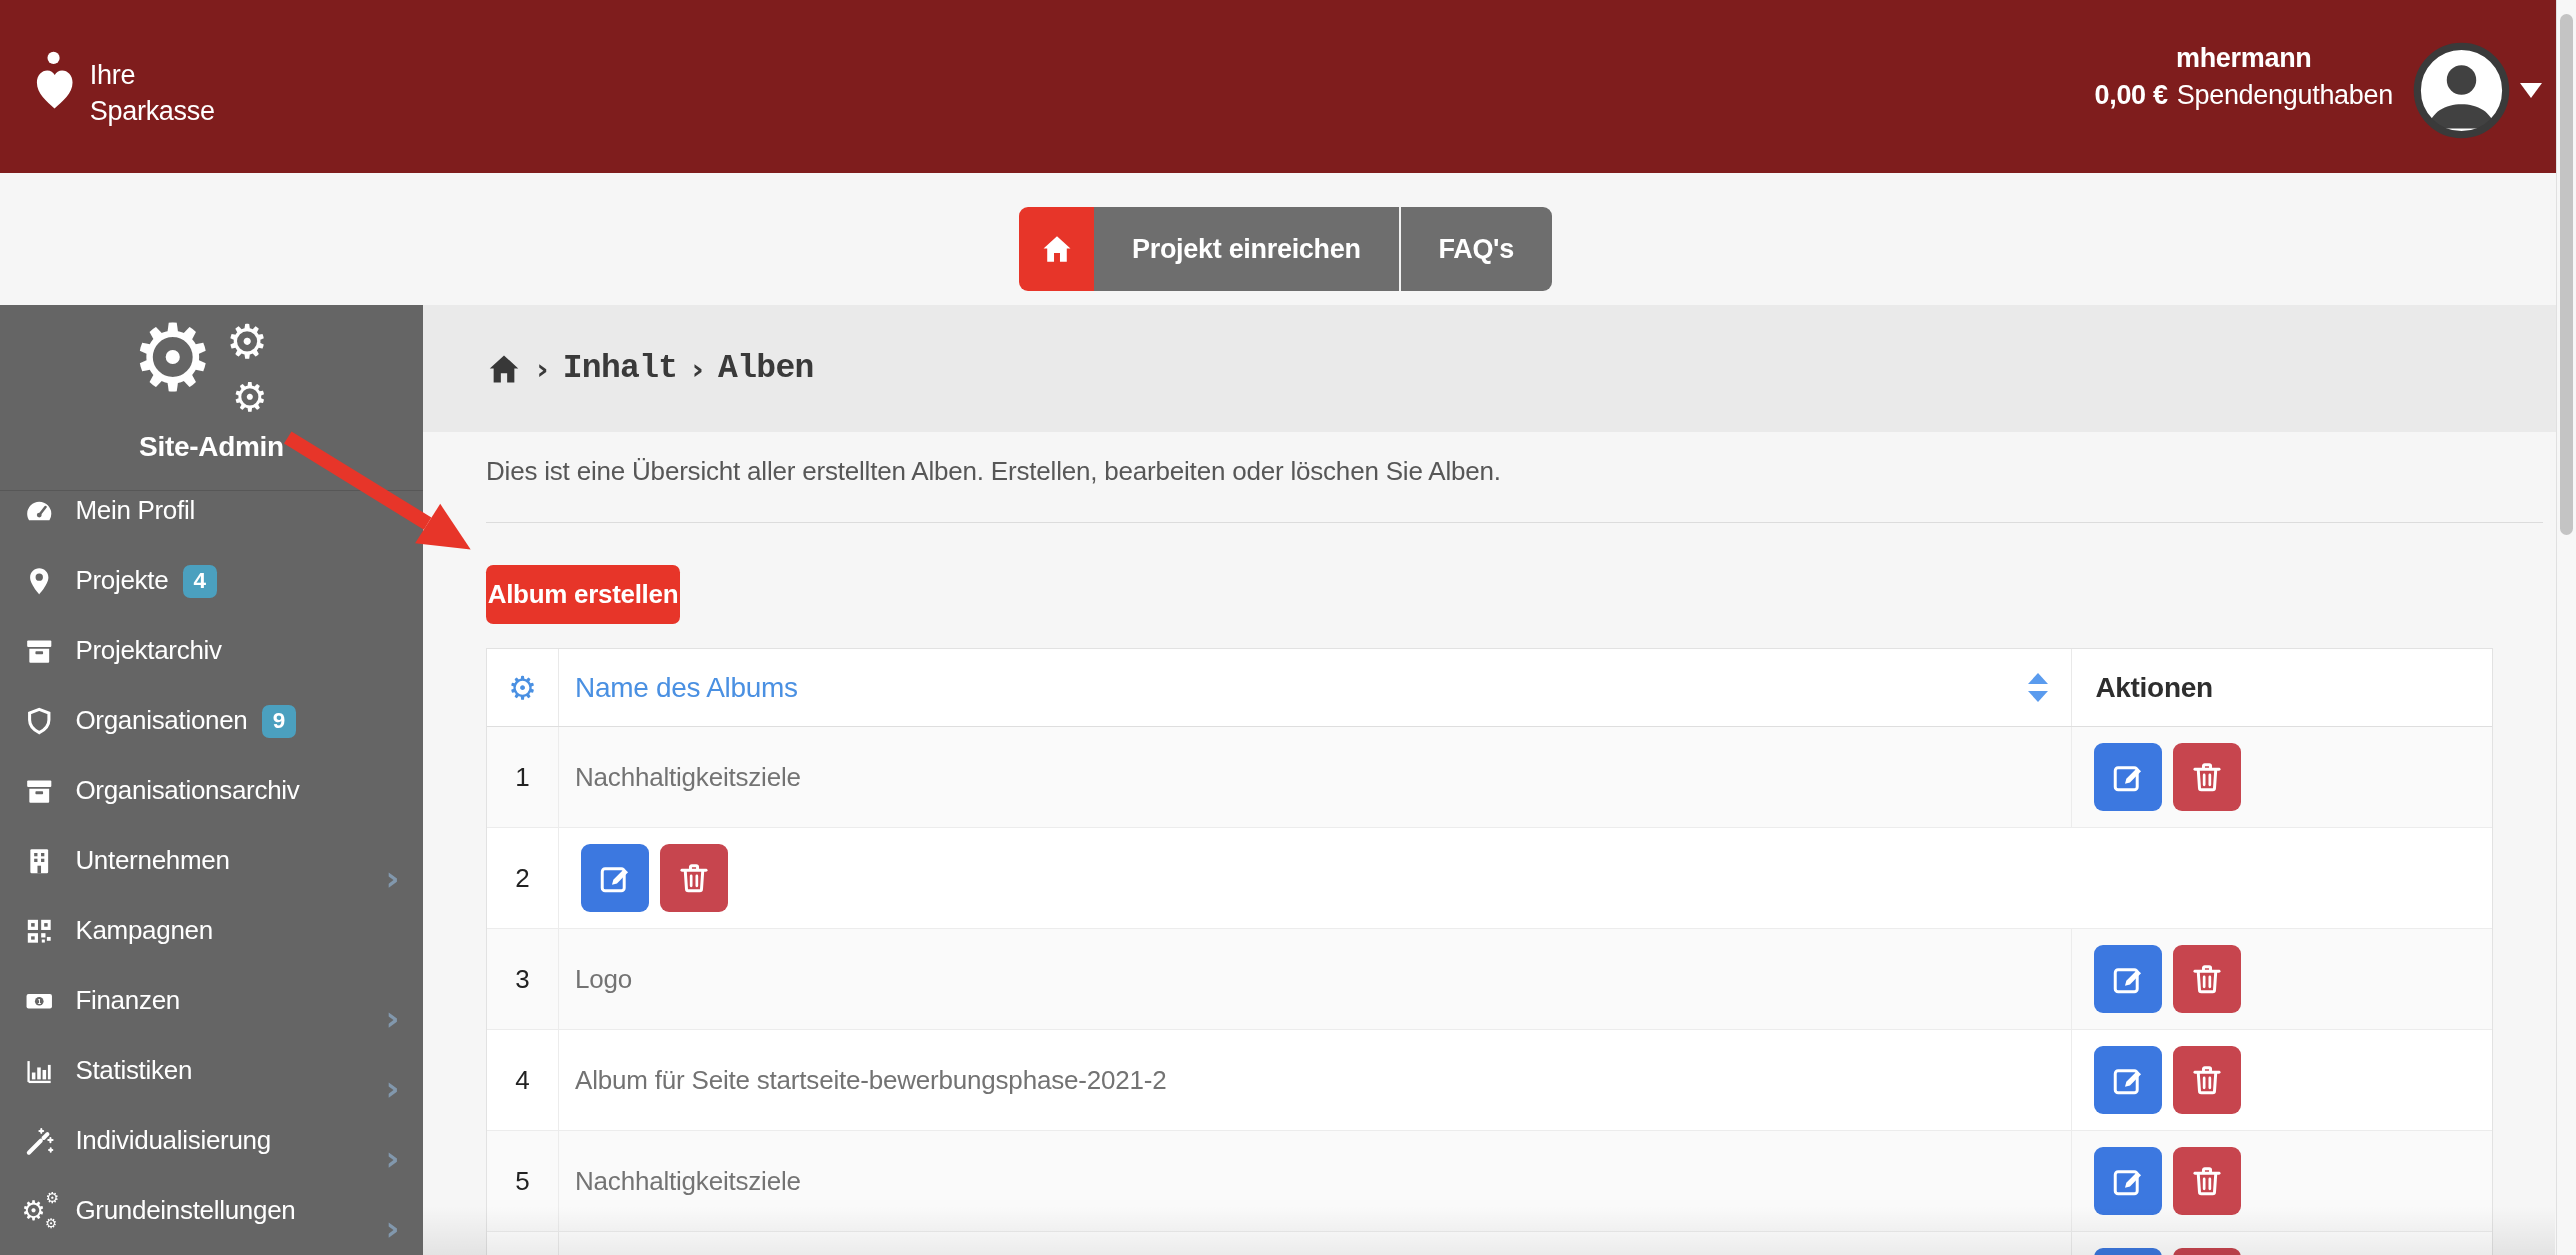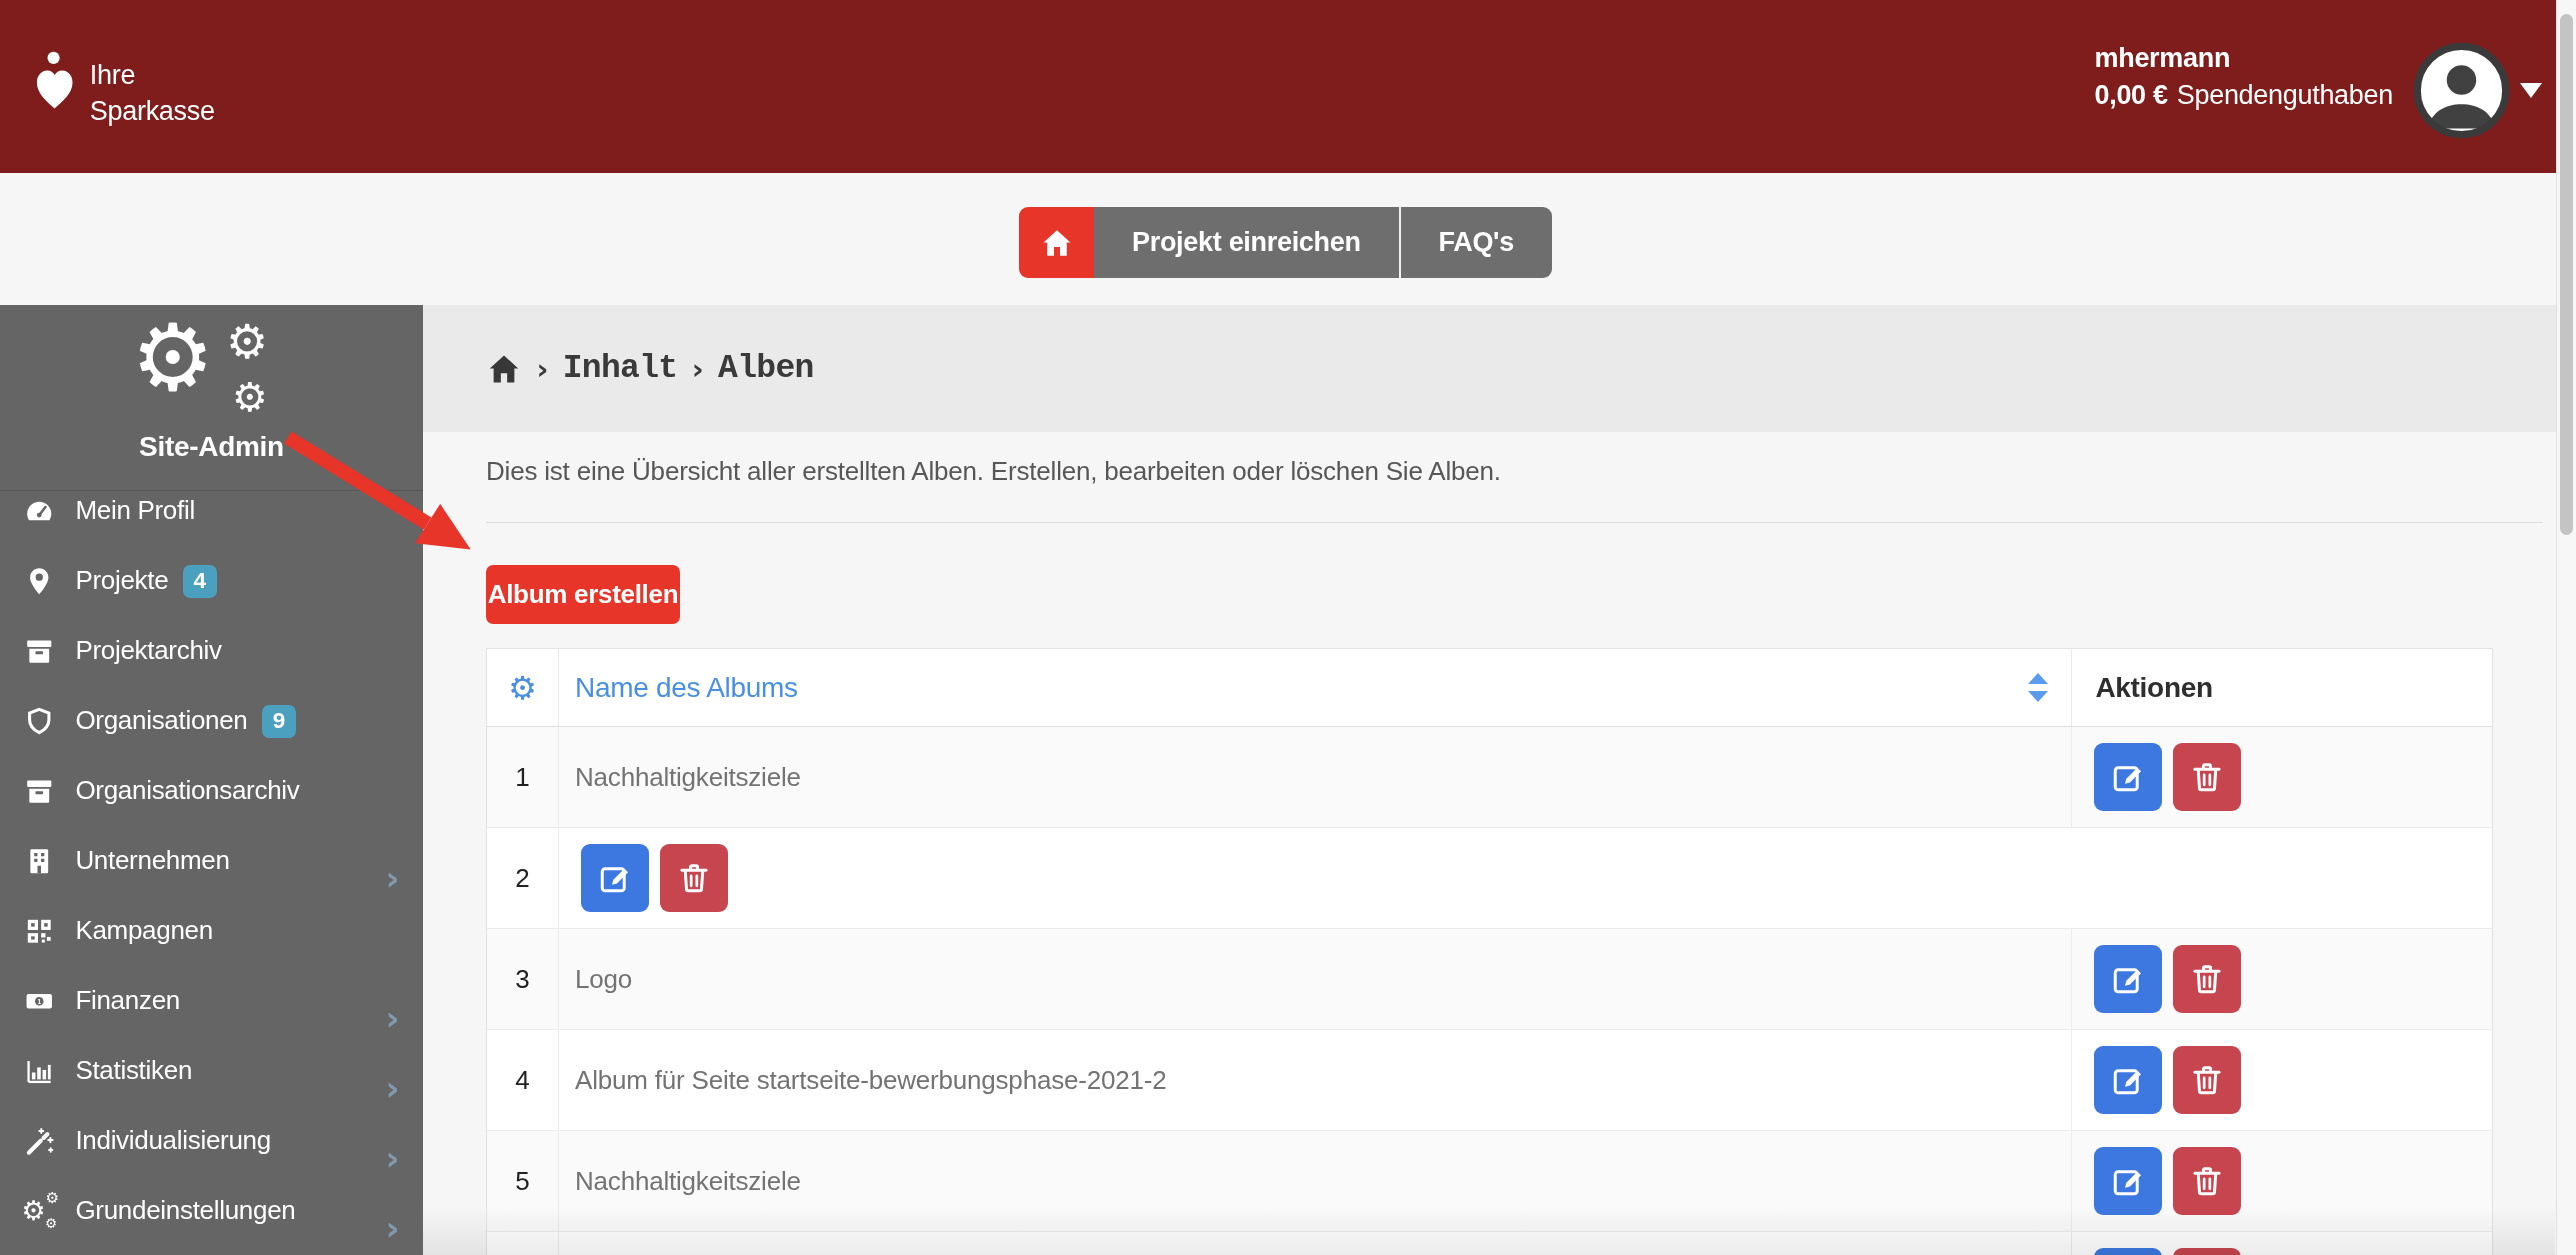--- a/index.html
+++ b/index.html
@@ -7,29 +7,29 @@
   body {
     position:relative;
     font-family:"Liberation Sans","DejaVu Sans",sans-serif;
     background:#f6f6f6;
   }
   
   .header { position:absolute; left:0; top:0; width:2576px; height:173px; background:#7f1d1d; z-index:10; }
   .brand { position:absolute; left:32px; top:43px; display:flex; align-items:flex-start; }
   .brand-heart { width:47px; height:66px; margin-top:5.4px; }
   .brand-text { margin-left:10.8px; color:#fff; font-size:27px; line-height:36px; margin-top:14.4px; letter-spacing:-0.3px; }
-  .user-block { position:absolute; right:183px; top:41px; text-align:left; color:#fff; }
+  .user-block { position:absolute; right:183px; top:41px; text-align:center; color:#fff; }
   .user-name { font-size:27px; font-weight:bold; line-height:34px; letter-spacing:-0.3px; }
   .user-balance { font-size:27px; line-height:40px; letter-spacing:-0.3px; }
   .user-balance b { margin-right:9px; }
   .avatar-btn { position:absolute; left:2411px; top:40px; width:101px; height:101px; background:none; border:none; cursor:pointer; }
   .caret-down { position:absolute; left:2520px; top:83px; width:0; height:0;
     border:11.7px solid transparent; border-top:15.3px solid #fff; }
   
-  .navbar { position:absolute; left:1019px; top:207px; height:71px; display:flex; border-radius:9px; overflow:hidden; z-index:10; }
+  .navbar { position:absolute; left:1019px; top:207px; height:84px; display:flex; border-radius:9px; overflow:hidden; z-index:10; }
   .nav-home { width:75px; background:#e73529; display:flex; align-items:center; justify-content:center; border:none; cursor:pointer; }
   .nav-btn { background:#6e6e6e; color:#fff; font-size:27px; font-weight:bold; display:flex; align-items:center; padding:0 38px; border:none; cursor:pointer; letter-spacing:-0.3px; }
   .nav-sep { width:1.8px; background:#f2f2f2; }
   
   .sidebar { position:absolute; left:0; top:305px; width:423px; bottom:0; background:#656565; z-index:3; }
   .admin-block { position:relative; height:186px; border-bottom:1.8px solid #575757; cursor:pointer; }
   .gear-big  { position:absolute; left:131px; top:7.2px;  font-size:93px; color:#fff; font-family:"DejaVu Sans",sans-serif; line-height:1; }
   .gear-s1   { position:absolute; left:226px; top:12.6px; font-size:47px;  color:#fff; font-family:"DejaVu Sans",sans-serif; line-height:1; }
   .gear-s2   { position:absolute; left:232px; top:72px; font-size:40px;  color:#fff; font-family:"DejaVu Sans",sans-serif; line-height:1; }
   .admin-title { position:absolute; left:0; right:0; top:126px; text-align:center; color:#fff; font-size:28px; font-weight:bold; letter-spacing:-0.3px; }

